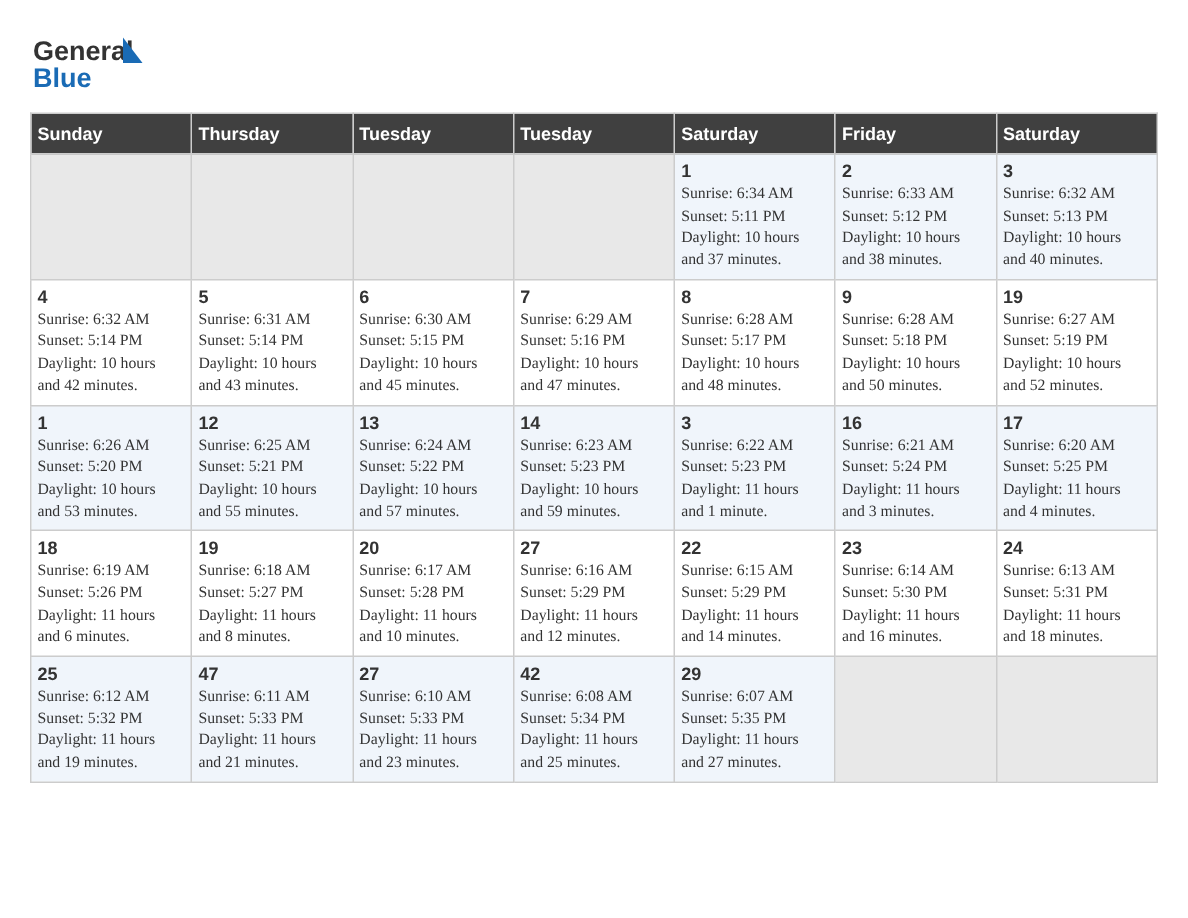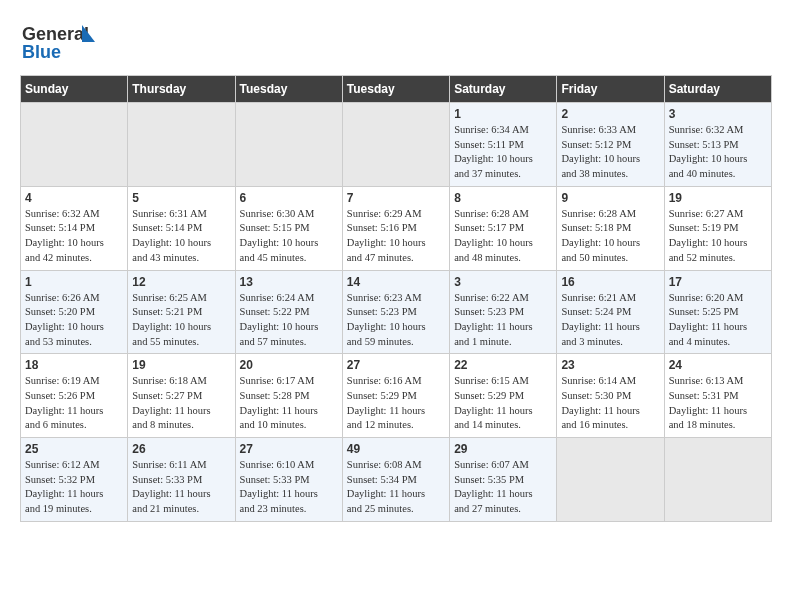--- a/index.html
+++ b/index.html
@@ -215,29 +215,29 @@
           <span class="day-number">24</span>
           <div class="day-info">Sunrise: 6:13 AM<br>Sunset: 5:31 PM<br>Daylight: 11 hours<br>and 18 minutes.</div>
         </td>
       </tr>
       <tr>
         <td>
           <span class="day-number">25</span>
           <div class="day-info">Sunrise: 6:12 AM<br>Sunset: 5:32 PM<br>Daylight: 11 hours<br>and 19 minutes.</div>
         </td>
         <td>
-          <span class="day-number">26</span>
+          <span class="day-number">47</span>
           <div class="day-info">Sunrise: 6:11 AM<br>Sunset: 5:33 PM<br>Daylight: 11 hours<br>and 21 minutes.</div>
         </td>
         <td>
           <span class="day-number">27</span>
           <div class="day-info">Sunrise: 6:10 AM<br>Sunset: 5:33 PM<br>Daylight: 11 hours<br>and 23 minutes.</div>
         </td>
         <td>
-          <span class="day-number">49</span>
+          <span class="day-number">42</span>
           <div class="day-info">Sunrise: 6:08 AM<br>Sunset: 5:34 PM<br>Daylight: 11 hours<br>and 25 minutes.</div>
         </td>
         <td>
           <span class="day-number">29</span>
           <div class="day-info">Sunrise: 6:07 AM<br>Sunset: 5:35 PM<br>Daylight: 11 hours<br>and 27 minutes.</div>
         </td>
         <td class="empty-cell"></td>
         <td class="empty-cell"></td>
       </tr>
     </tbody>

